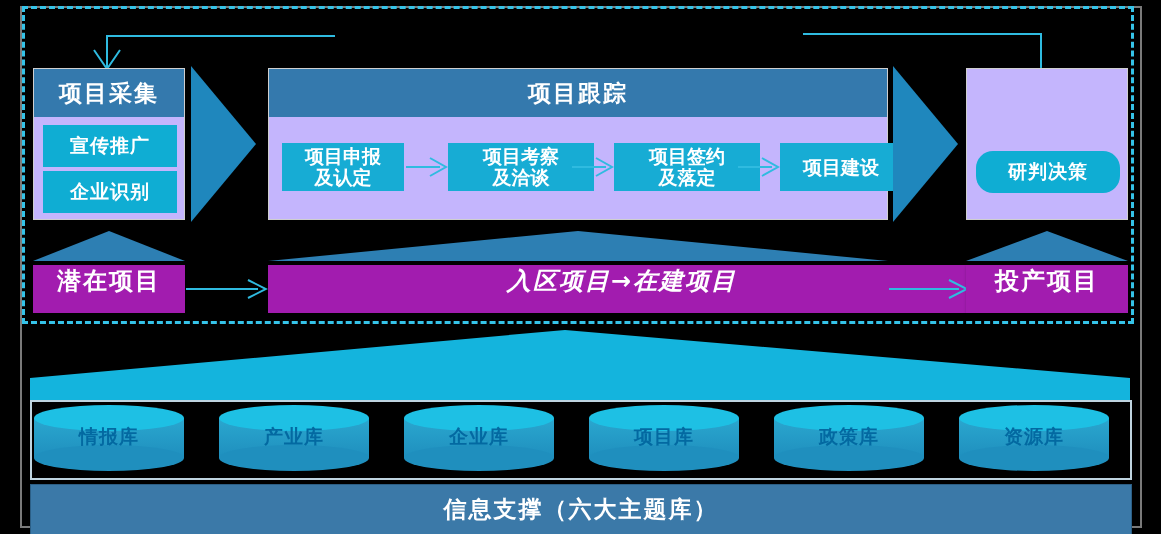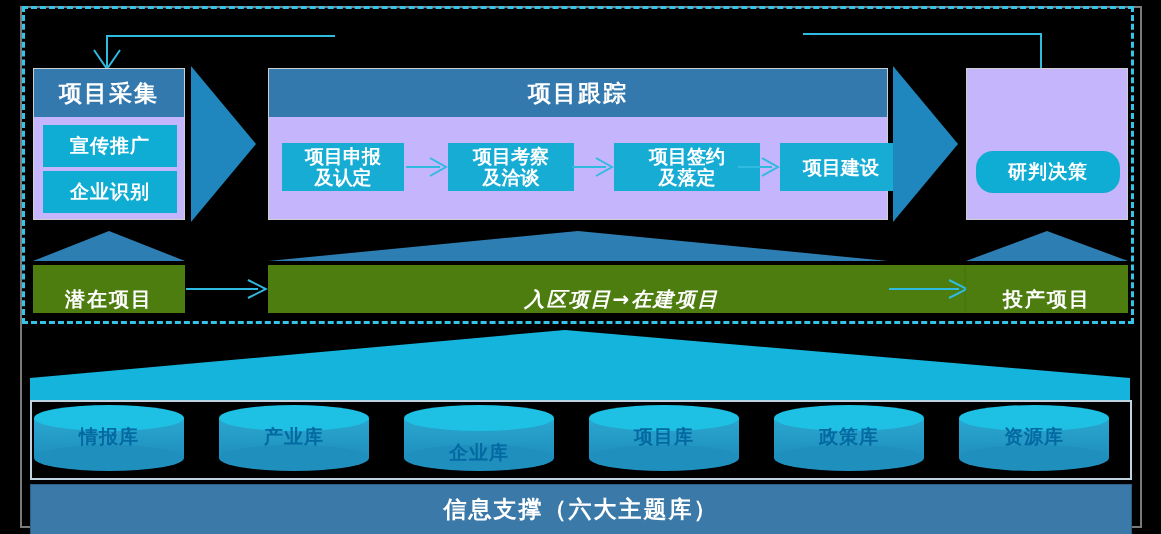--- a/index.html
+++ b/index.html
@@ -35,22 +35,22 @@
 
   
   .chip{position:absolute;background:#17acd4;color:#fff;display:flex;align-items:center;justify-content:center;
      font-size:19px;font-weight:bold;line-height:1.08;white-space:pre-line;text-align:center;box-sizing:border-box;}
 
   
   .tri-right{position:absolute;width:0;height:0;border-top:78px solid transparent;
      border-bottom:78px solid transparent;border-left:65px solid #1f87bd;}
 
   
-  .statusbox{position:absolute;background:#4d7c0f;color:#fff;display:flex;align-items:flex-end;
-     justify-content:center;font-size:20px;font-weight:bold;letter-spacing:2px;box-sizing:border-box;
+  .statusbox{position:absolute;background:#a21caf;color:#fff;display:flex;align-items:flex-start;
+     justify-content:center;font-size:24px;font-weight:bold;letter-spacing:2px;box-sizing:border-box;
      box-shadow:1px 1px 3px rgba(0,0,0,.4);}
 
   
   .upchev{position:absolute;}
 
   
   #support-arrow{position:absolute;left:30px;top:330px;width:1100px;height:76px;}
 
   
   #db-frame{position:absolute;left:30px;top:400px;width:1102px;height:80px;
@@ -99,21 +99,21 @@
   <div class="panel" style="left:268px;top:68px;width:620px;height:152px;">
     <div class="panel-hd">项目跟踪</div>
 
     <div class="chip" style="left:13px;top:74px;width:122px;height:48px;"><span>项目申报
 及认定</span></div>
     <svg style="position:absolute;left:137px;top:88px;width:42px;height:20px;" viewBox="0 0 42 20">
       <path d="M0 10 H34" stroke="#2fbbe0" stroke-width="2" fill="none"></path>
       <path d="M24 1 L40 10 L24 19" stroke="#2fbbe0" stroke-width="2" fill="none"></path>
     </svg>
 
-    <div class="chip" style="left:179px;top:74px;width:126px;height:48px;text-align:center;"><span>项目考察
+    <div class="chip" style="left:179px;top:74px;width:146px;height:48px;text-align:center;"><span>项目考察
 及洽谈</span></div>
     <svg style="position:absolute;left:303px;top:88px;width:42px;height:20px;" viewBox="0 0 42 20">
       <path d="M0 10 H34" stroke="#2fbbe0" stroke-width="2" fill="none"></path>
       <path d="M24 1 L40 10 L24 19" stroke="#2fbbe0" stroke-width="2" fill="none"></path>
     </svg>
 
     <div class="chip" style="left:345px;top:74px;width:146px;height:48px;"><span>项目签约
 及落定</span></div>
     <svg style="position:absolute;left:469px;top:88px;width:42px;height:20px;" viewBox="0 0 42 20">
       <path d="M0 10 H34" stroke="#2fbbe0" stroke-width="2" fill="none"></path>
@@ -194,21 +194,21 @@
     </svg>
     <div class="cyl-label" style="left:0;top:0;">产业库</div>
   </div>
 
   <div style="position:absolute;left:400px;top:402px;">
     <svg class="cyl" viewBox="0 0 158 70">
       <rect x="4" y="16" width="150" height="40" fill="url(#g1)"></rect>
       <ellipse cx="79" cy="56" rx="75" ry="13" fill="#1f8fbe"></ellipse>
       <ellipse cx="79" cy="16" rx="75" ry="13" fill="#1ec0e4"></ellipse>
     </svg>
-    <div class="cyl-label" style="left:0;top:0;margin-top:16px;">企业库</div>
+    <div class="cyl-label" style="left:0;top:0;">企业库</div>
   </div>
 
   <div style="position:absolute;left:585px;top:402px;">
     <svg class="cyl" viewBox="0 0 158 70">
       <rect x="4" y="16" width="150" height="40" fill="url(#g1)"></rect>
       <ellipse cx="79" cy="56" rx="75" ry="13" fill="#1f8fbe"></ellipse>
       <ellipse cx="79" cy="16" rx="75" ry="13" fill="#1ec0e4"></ellipse>
     </svg>
     <div class="cyl-label" style="left:0;top:0;">项目库</div>
   </div>

